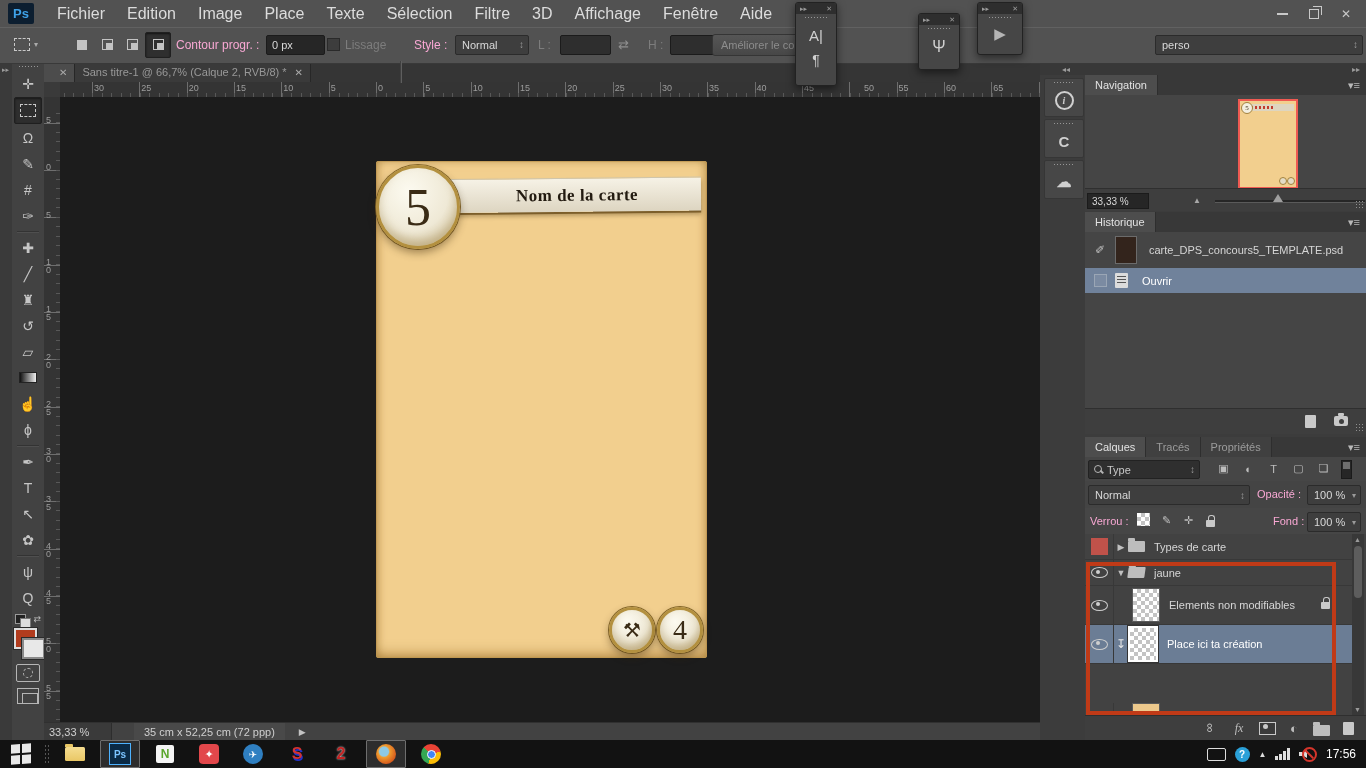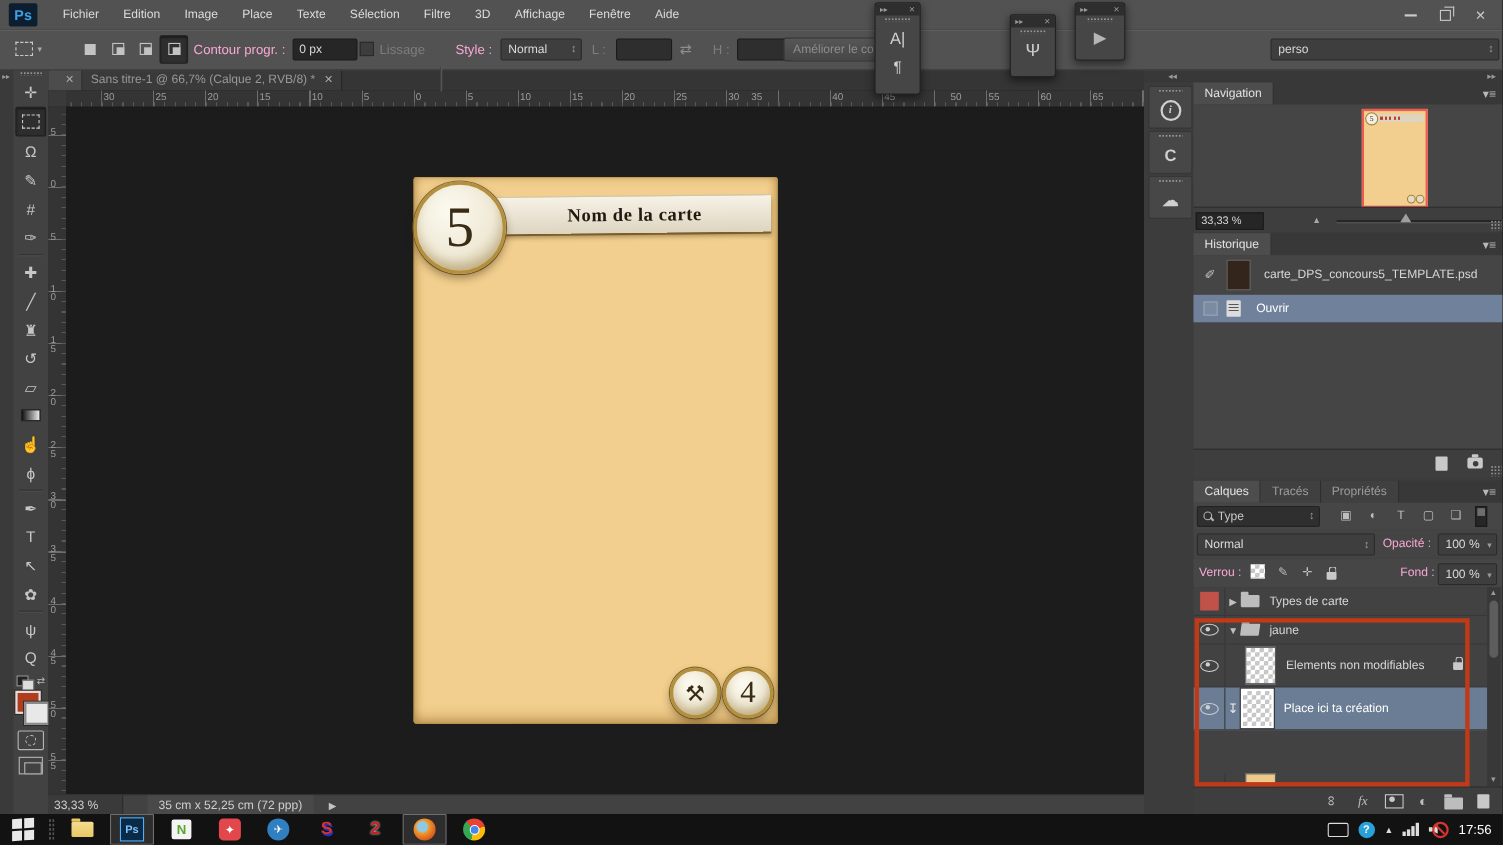--- a/index.html
+++ b/index.html
@@ -5,21 +5,21 @@
   html,body{margin:0;padding:0;}
   body{width:1366px;height:768px;position:relative;overflow:hidden;background:#1c1c1c;
        font-family:"Liberation Sans",sans-serif;font-size:12px;color:#d6d6d6;
        -webkit-font-smoothing:antialiased;}
   .abs{position:absolute;}
   
   #menubar{left:0;top:0;width:1366px;height:27px;background:#525252;display:flex;align-items:center;z-index:5;}
   #pslogo{width:26px;height:21px;margin-left:8px;background:#0c1e30;border-radius:2px;
           color:#3fa2e8;font-weight:bold;font-size:13px;display:flex;align-items:center;justify-content:center;}
   #menus{display:flex;margin-left:12px;}
-  .menu-item{padding:0 11px;line-height:27px;color:#dcdcdc;font-size:11px;}
+  .menu-item{padding:0 11px;line-height:27px;color:#dcdcdc;font-size:16px;}
   #winctrl{position:absolute;right:4px;top:0;height:27px;display:flex;align-items:center;}
   .wbtn{width:32px;height:22px;display:flex;align-items:center;justify-content:center;color:#c9c9c9;}
   .minbar{width:11px;height:2px;background:#c9c9c9;}
   .restore{width:8px;height:8px;border:1.5px solid #c9c9c9;position:relative;}
   .restore::before{content:'';position:absolute;top:-4px;left:3px;width:8px;height:8px;border:1.5px solid #c9c9c9;border-bottom:none;border-left:none;}
   #optionsbar{left:0;top:27px;width:1366px;height:35px;background:#525252;border-top:1px solid #616161;border-bottom:1px solid #393939;z-index:4;}
   .ob{position:absolute;top:0;height:33px;display:flex;align-items:center;}
   .oblabel{color:#f9a8d4;font-size:12px;}
   .oblabel.dis{color:#7d7d7d;}
   .obinput{background:#262626;border:1px solid #1b1b1b;border-radius:2px;height:18px;color:#d9d9d9;font-size:11px;
@@ -414,21 +414,21 @@
     <span class="hnum" style="left: 175.99px;">15</span>
     <span class="hnum" style="left: 223.32px;">10</span>
     <span class="hnum" style="left: 270.65px;">5</span>
     <span class="hnum" style="left: 317.98px;">0</span>
     <span class="hnum" style="left: 365.31px;">5</span>
     <span class="hnum" style="left: 412.64px;">10</span>
     <span class="hnum" style="left: 459.97px;">15</span>
     <span class="hnum" style="left: 507.3px;">20</span>
     <span class="hnum" style="left: 554.63px;">25</span>
     <span class="hnum" style="left: 601.96px;">30</span>
-    <span class="hnum" style="left: 623px; text-align: center;">35</span>
+    <span class="hnum" style="left: 649px; text-align: center;">35</span>
     <span class="hnum" style="left: 696.62px;">40</span>
     <span class="hnum" style="left: 743.95px;">45</span>
     <span class="hnum" style="left: 804px;">50</span>
     <span class="hnum" style="left: 838.61px;">55</span>
     <span class="hnum" style="left: 885.94px;">60</span>
     <span class="hnum" style="left: 933.27px;">65</span>
   </div>
 <div class="abs" id="vruler">
     <span class="vnum" style="top: 19px;">5</span>
     <span class="vnum" style="top: 66.33px;">0</span>

